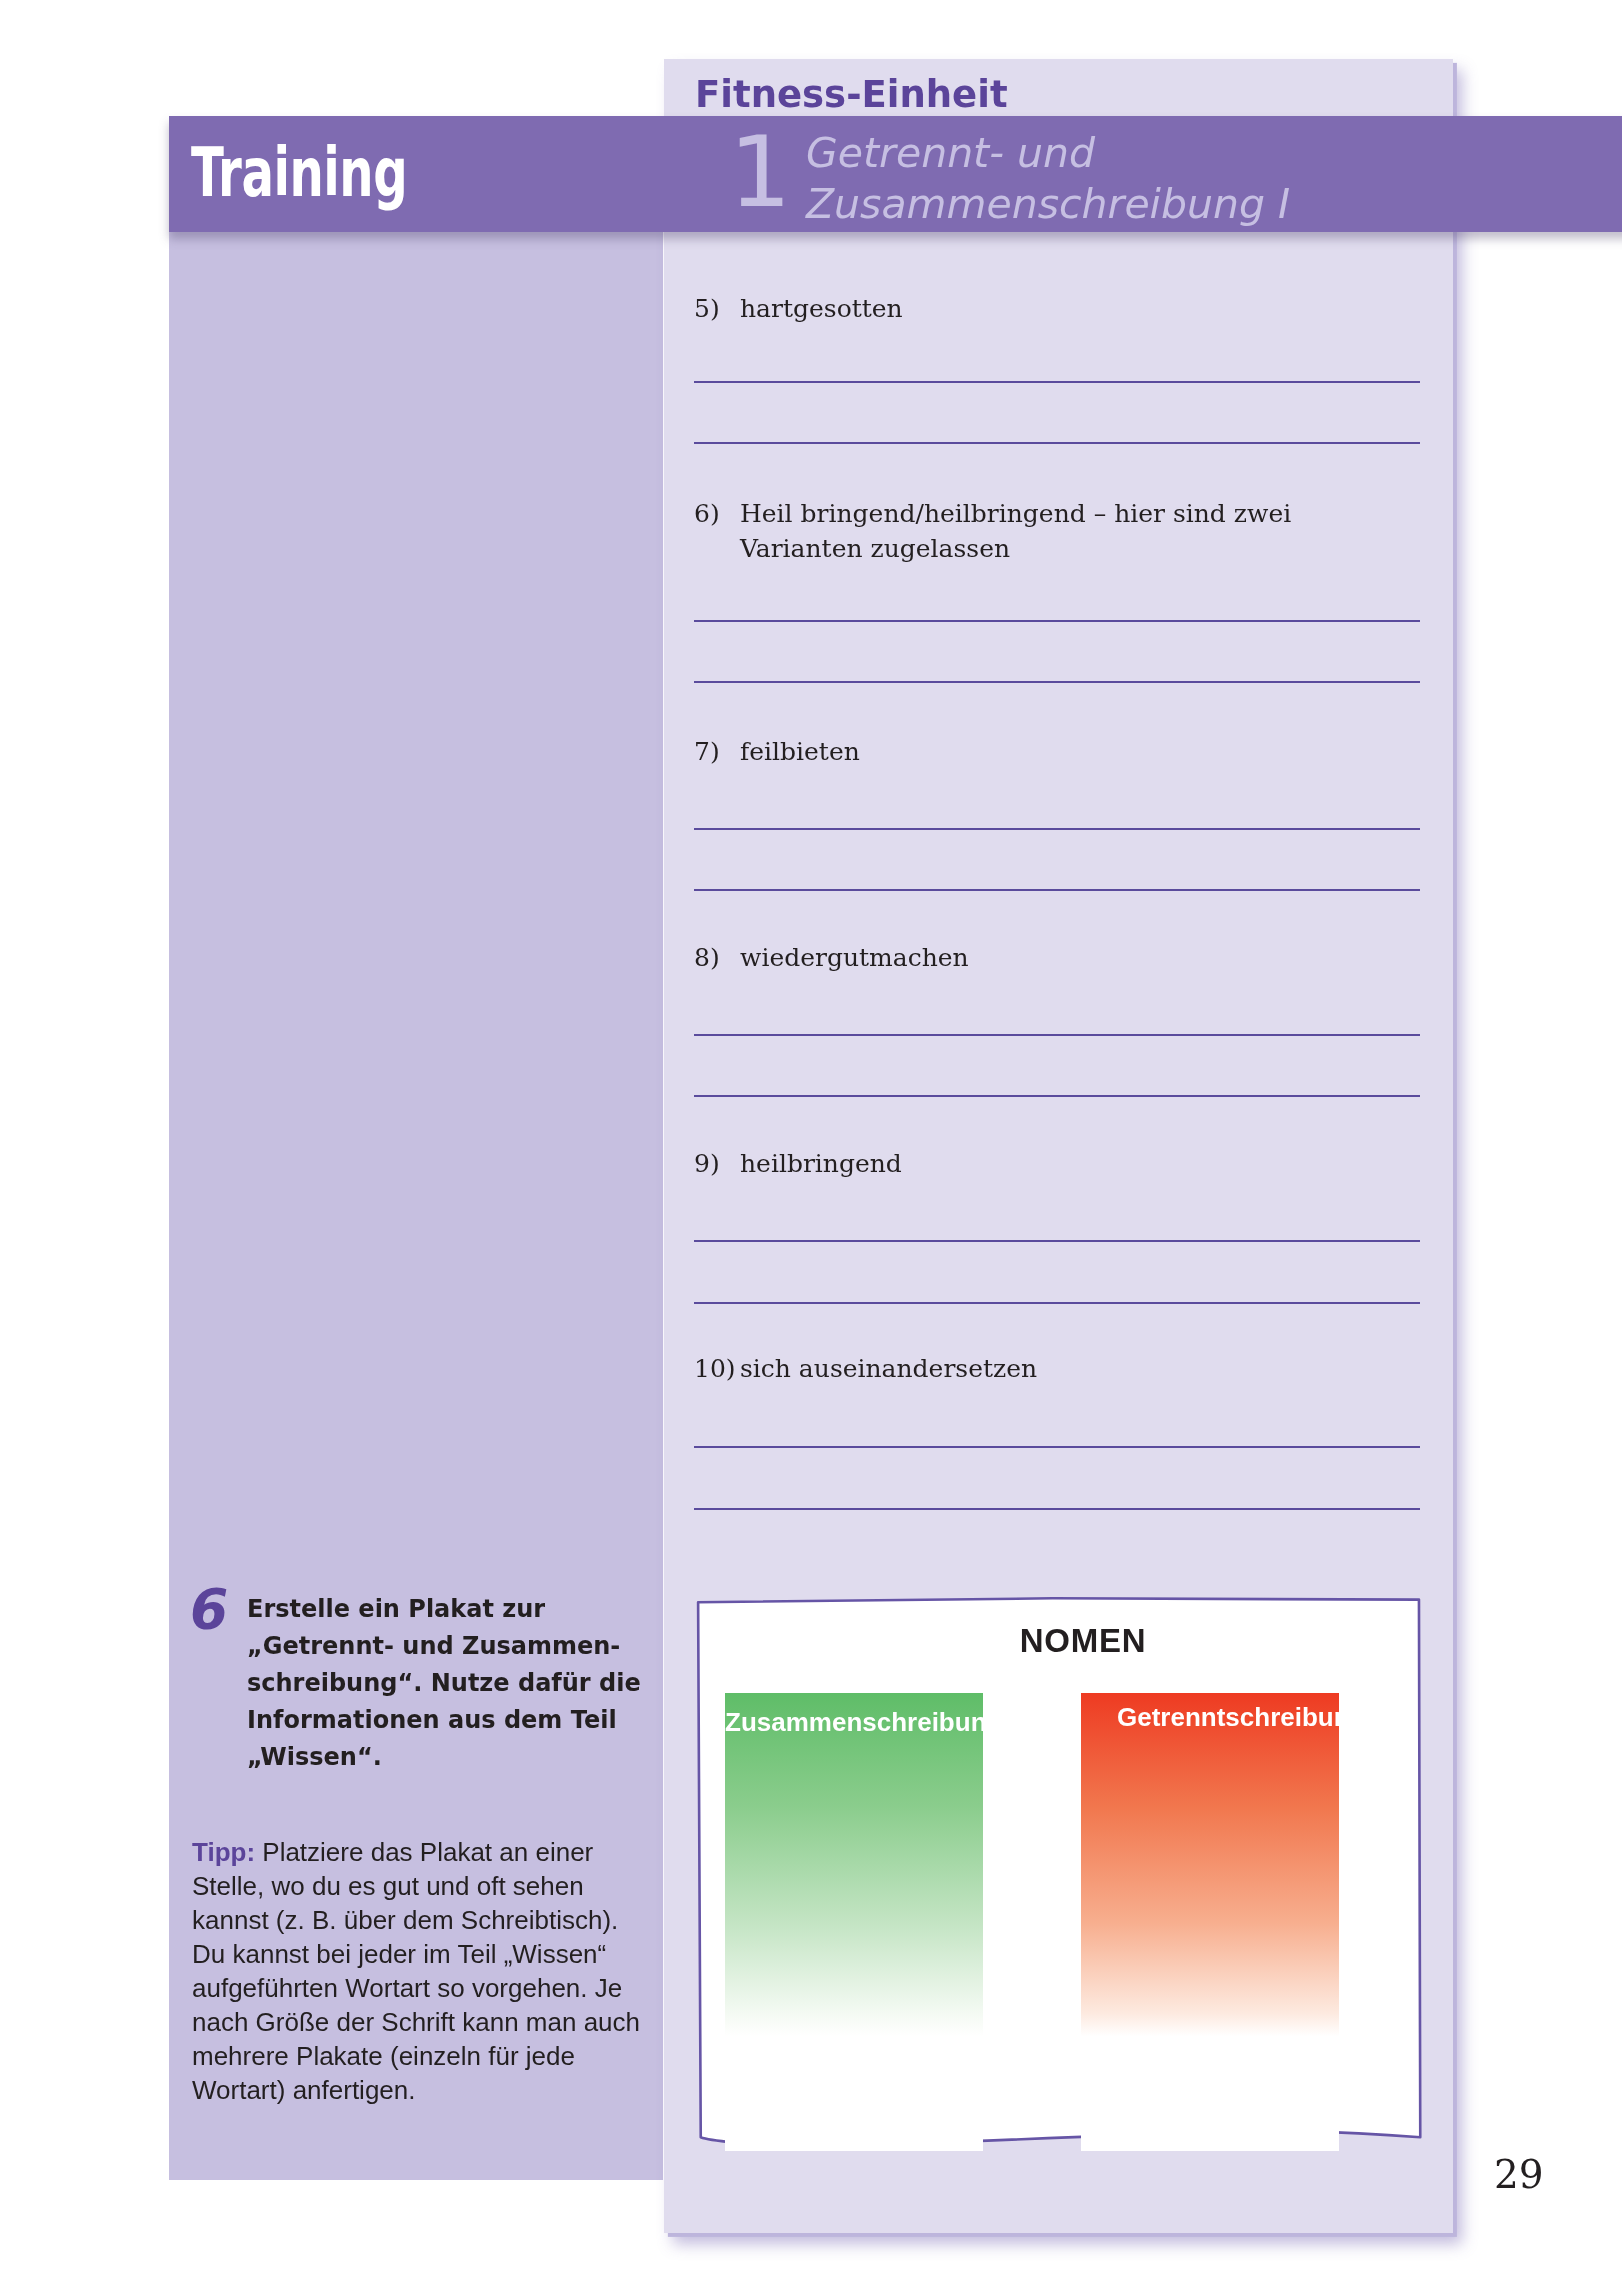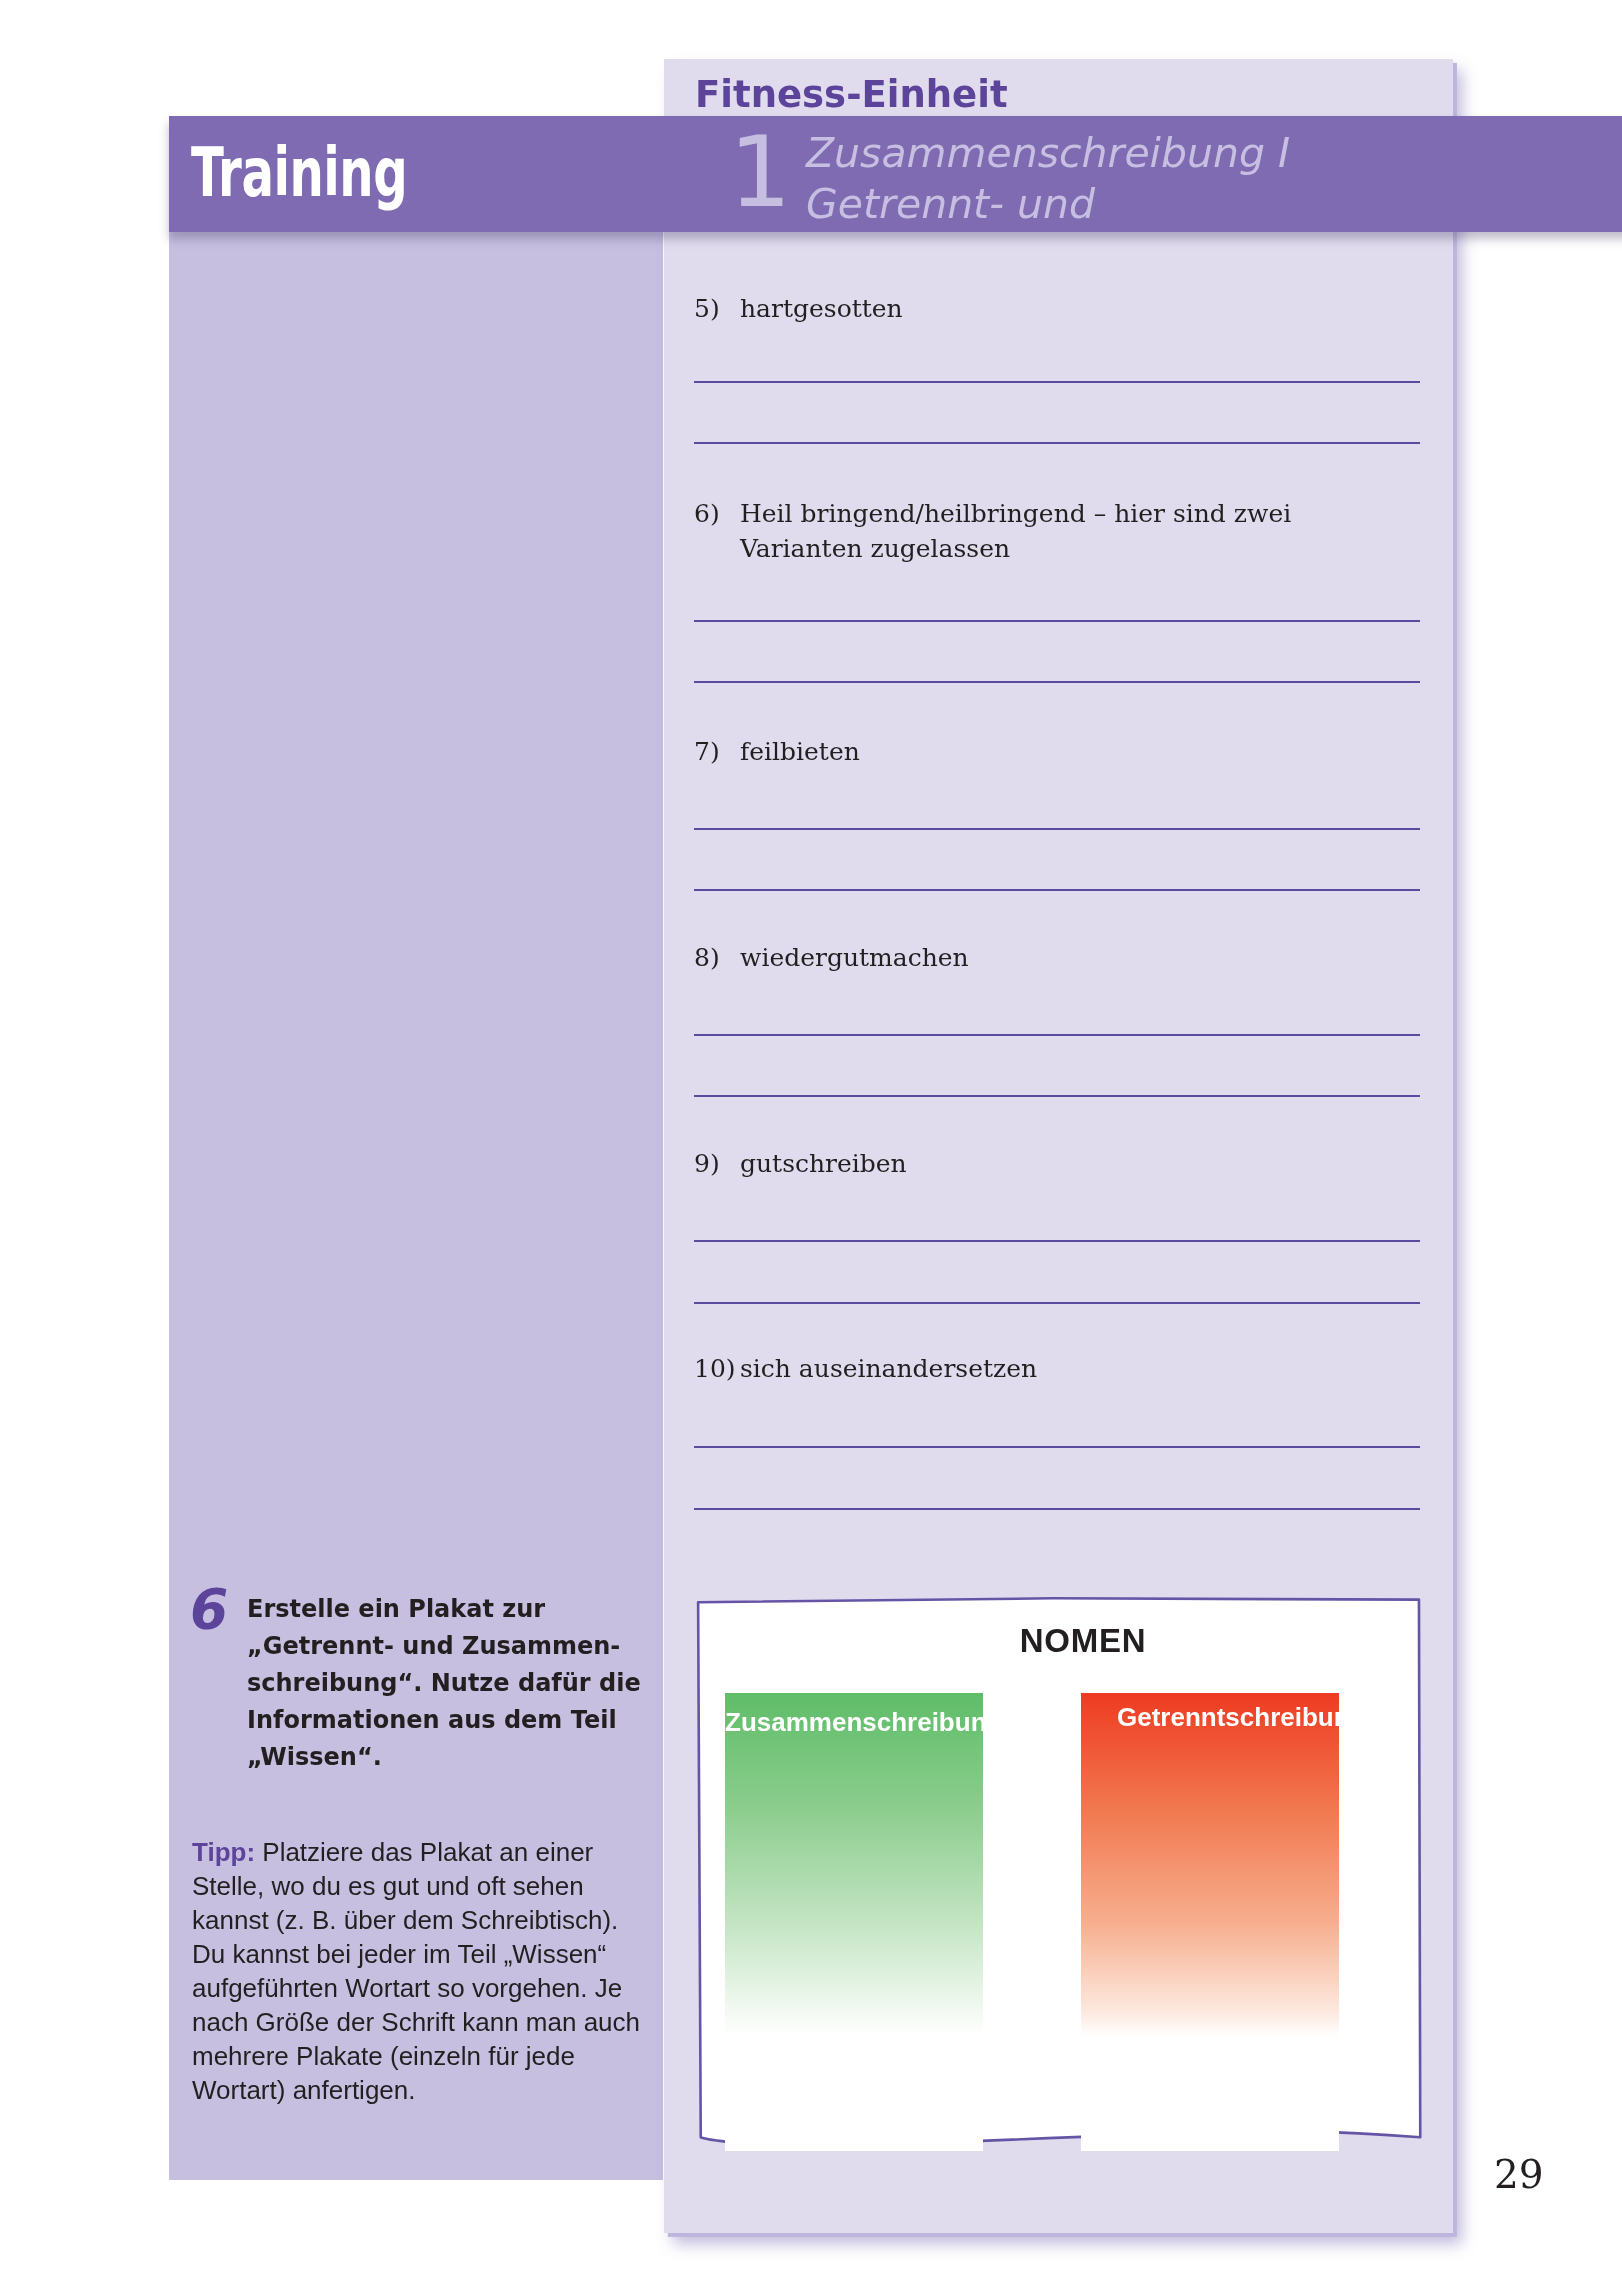--- a/index.html
+++ b/index.html
@@ -113,22 +113,22 @@
 
 <div class="left-panel"></div>
 
 <div class="card"></div>
 <div class="card-kicker">Fitness-Einheit</div>
 
 <div class="banner">
   <div class="banner-section">Training</div>
   <div class="banner-num">1</div>
   <div class="banner-title">
+    <div>Getrennt- und</div>
     <div>Zusammenschreibung I</div>
-    <div>Getrennt- und</div>
   </div>
 </div>
 
 <div class="item" style="top:291px;">
   <span class="num">5)</span>
   <span class="txt">hartgesotten</span>
 </div>
 <div class="rule" style="top:381px;"></div>
 <div class="rule" style="top:442px;"></div>
 
@@ -148,21 +148,21 @@
 
 <div class="item" style="top:940px;">
   <span class="num">8)</span>
   <span class="txt">wiedergutmachen</span>
 </div>
 <div class="rule" style="top:1034px;"></div>
 <div class="rule" style="top:1095px;"></div>
 
 <div class="item" style="top:1146px;">
   <span class="num">9)</span>
-  <span class="txt">gutschreiben</span>
+  <span class="txt">heilbringend</span>
 </div>
 <div class="rule" style="top:1240px;"></div>
 <div class="rule" style="top:1302px;"></div>
 
 <div class="item" style="top:1351px;">
   <span class="num">10)</span>
   <span class="txt">sich auseinandersetzen</span>
 </div>
 <div class="rule" style="top:1446px;"></div>
 <div class="rule" style="top:1508px;"></div>

